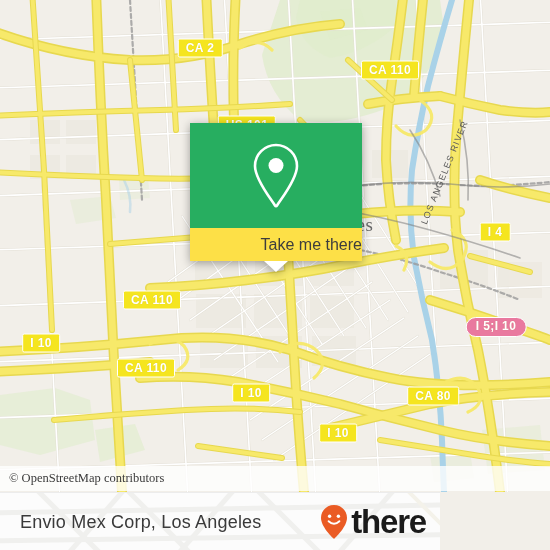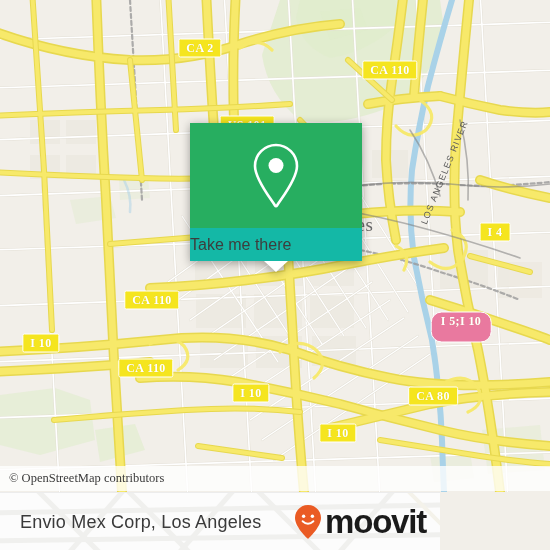--- a/index.html
+++ b/index.html
@@ -27,34 +27,35 @@
   #map-svg { position: absolute; left: 0; top: 0; display: block; }
 
   
   .shield {
     position: absolute;
     transform: translate(-50%, -50%);
     background: #f5e51f;
     border: 1.6px solid #ffffff;
     border-radius: 2px;
     color: #ffffff;
-    font-family: Liberation Serif, serif;
+    font-family: Liberation Sans, sans-serif;
     font-weight: bold;
     font-size: 12px;
     letter-spacing: 0.4px;
     padding: 2px 7px 3px 7px;
     line-height: 12px;
     white-space: nowrap;
     text-shadow: 0 0 1px rgba(160,150,0,.35);
   }
   .shield.pink {
     background: #e9799f;
     border-color: #ffffff;
     border-radius: 11px;
-    padding: 2px 9px 15px 9px;
+    padding: 2px 9px 4px 9px;
+    margin-left: 35px;
   }
 
   
   .place-label {
     position: absolute;
     transform: translate(-50%, -50%);
     color: #6b6b6b;
     font-family: "Liberation Serif", serif;
     font-size: 19px;
     white-space: nowrap;
@@ -78,25 +79,26 @@
     filter: drop-shadow(0 2px 5px rgba(0,0,0,0.35));
   }
   #popup-head {
     background: #27ae60;
     height: 105px;
     display: flex;
     align-items: center;
     justify-content: center;
   }
   #popup-foot {
-    background: #14b8a6;
+    background: #fde047;
     height: 33px;
     display: flex;
     align-items: center;
-    justify-content: flex-start;
+    justify-content: flex-end;
+    padding-left: 24px;
   }
   #popup-foot-label {
     color: #3d3d3d;
     font-size: 16px;
     font-family: "Liberation Sans", sans-serif;
   }
   #popup-tail {
     position: absolute;
     left: 50%; top: 138px;
     transform: translateX(-50%);
@@ -451,17 +453,17 @@
 
     <div id="footer-title">Envio Mex Corp, Los Angeles</div>
 
     <div id="brand">
       <svg width="30" height="36" viewBox="0 0 30 36">
         <path d="M15 1 C7.8 1 2 6.7 2 13.8 C2 22.5 12.5 32.6 14.2 34.3 C14.6 34.8 15.4 34.8 15.8 34.3 C17.5 32.6 28 22.5 28 13.8 C28 6.7 22.2 1 15 1 Z" fill="#ea5b24"></path>
         <circle cx="10.6" cy="12.2" r="1.7" fill="#ffffff"></circle>
         <circle cx="19.4" cy="12.2" r="1.7" fill="#ffffff"></circle>
         <path d="M9.6 17.2 Q15 22.2 20.4 17.2" fill="none" stroke="#ffffff" stroke-width="1.9" stroke-linecap="round"></path>
       </svg>
-      <span id="brand-text">moovit</span>
+      <span id="brand-text">there</span>
     </div>
   </div>
 
 </div>
 
 </body></html>

